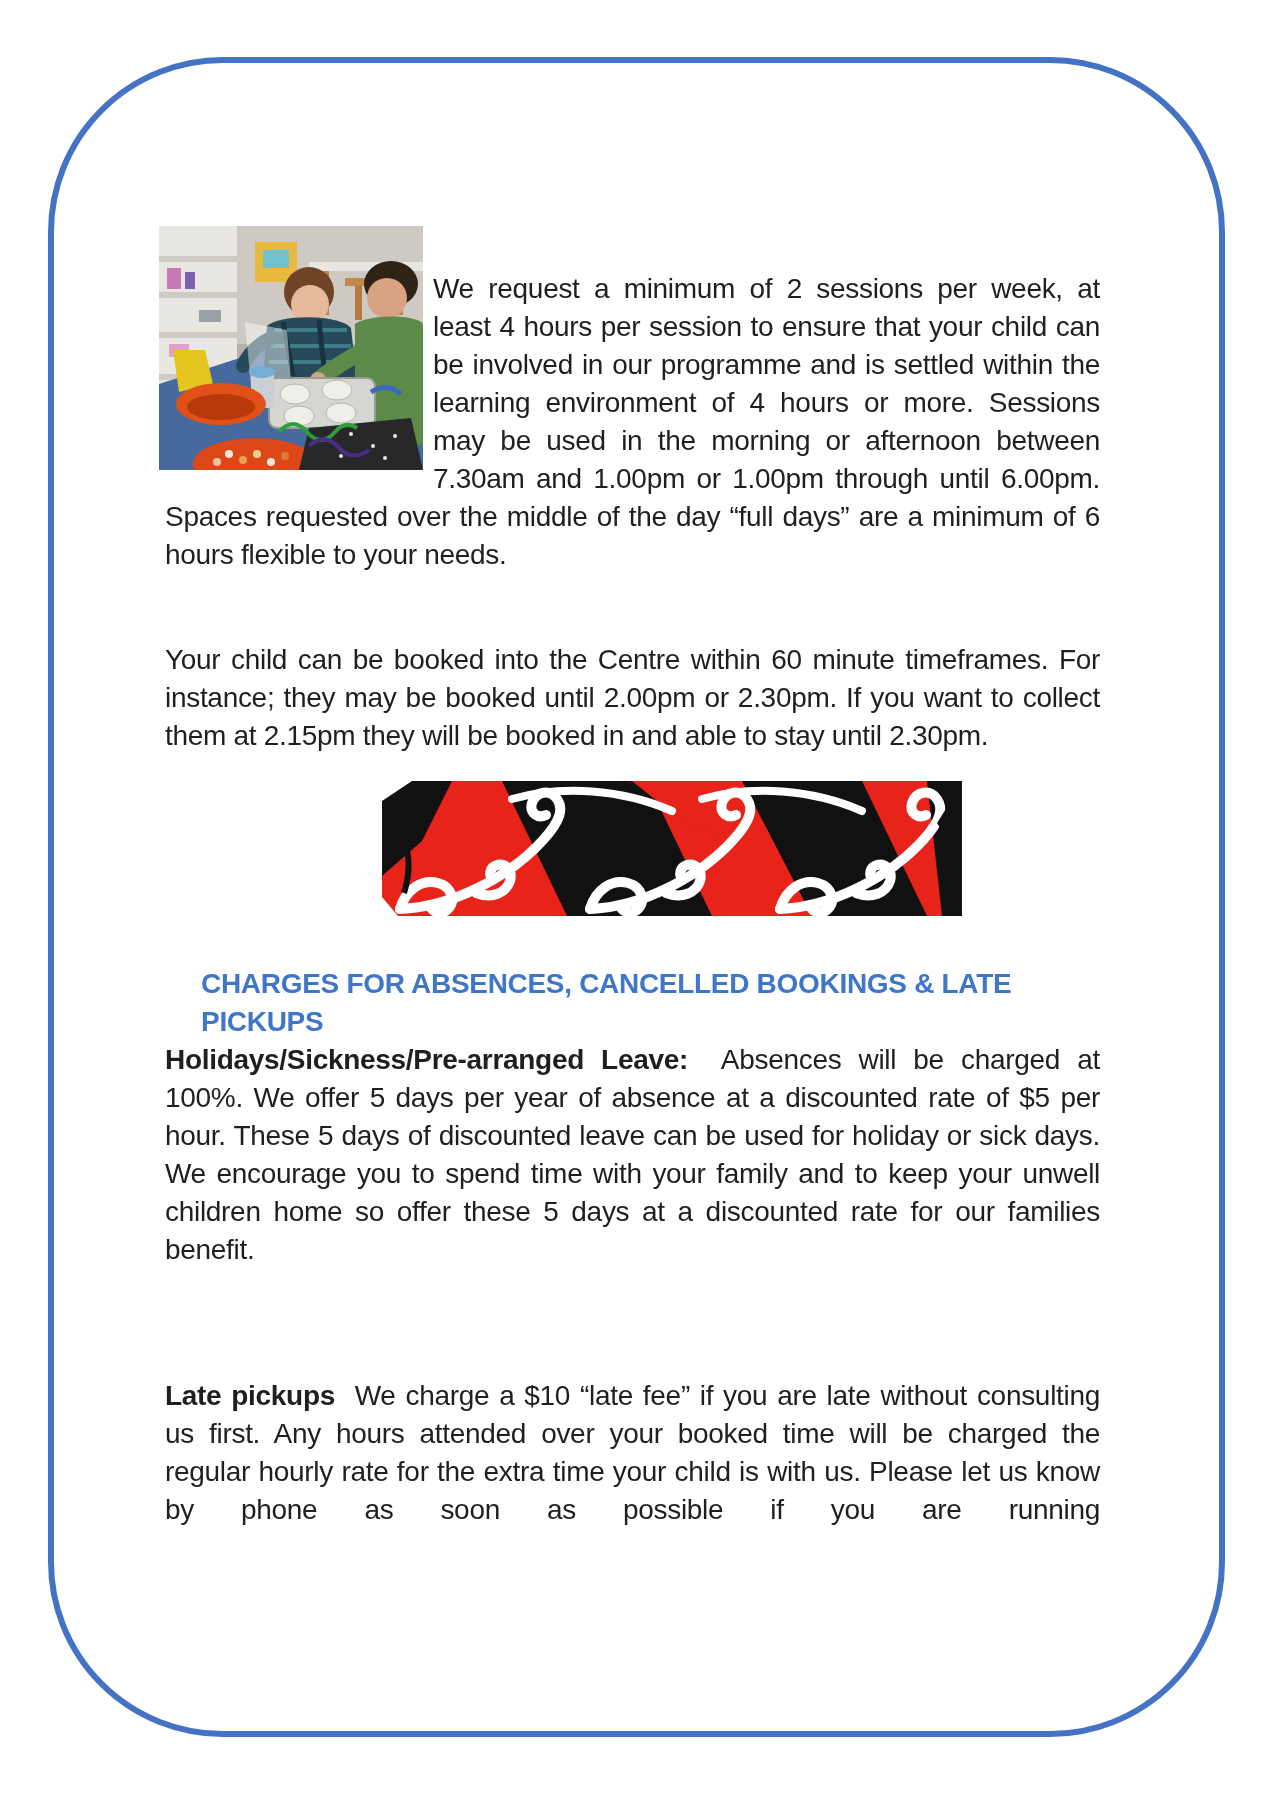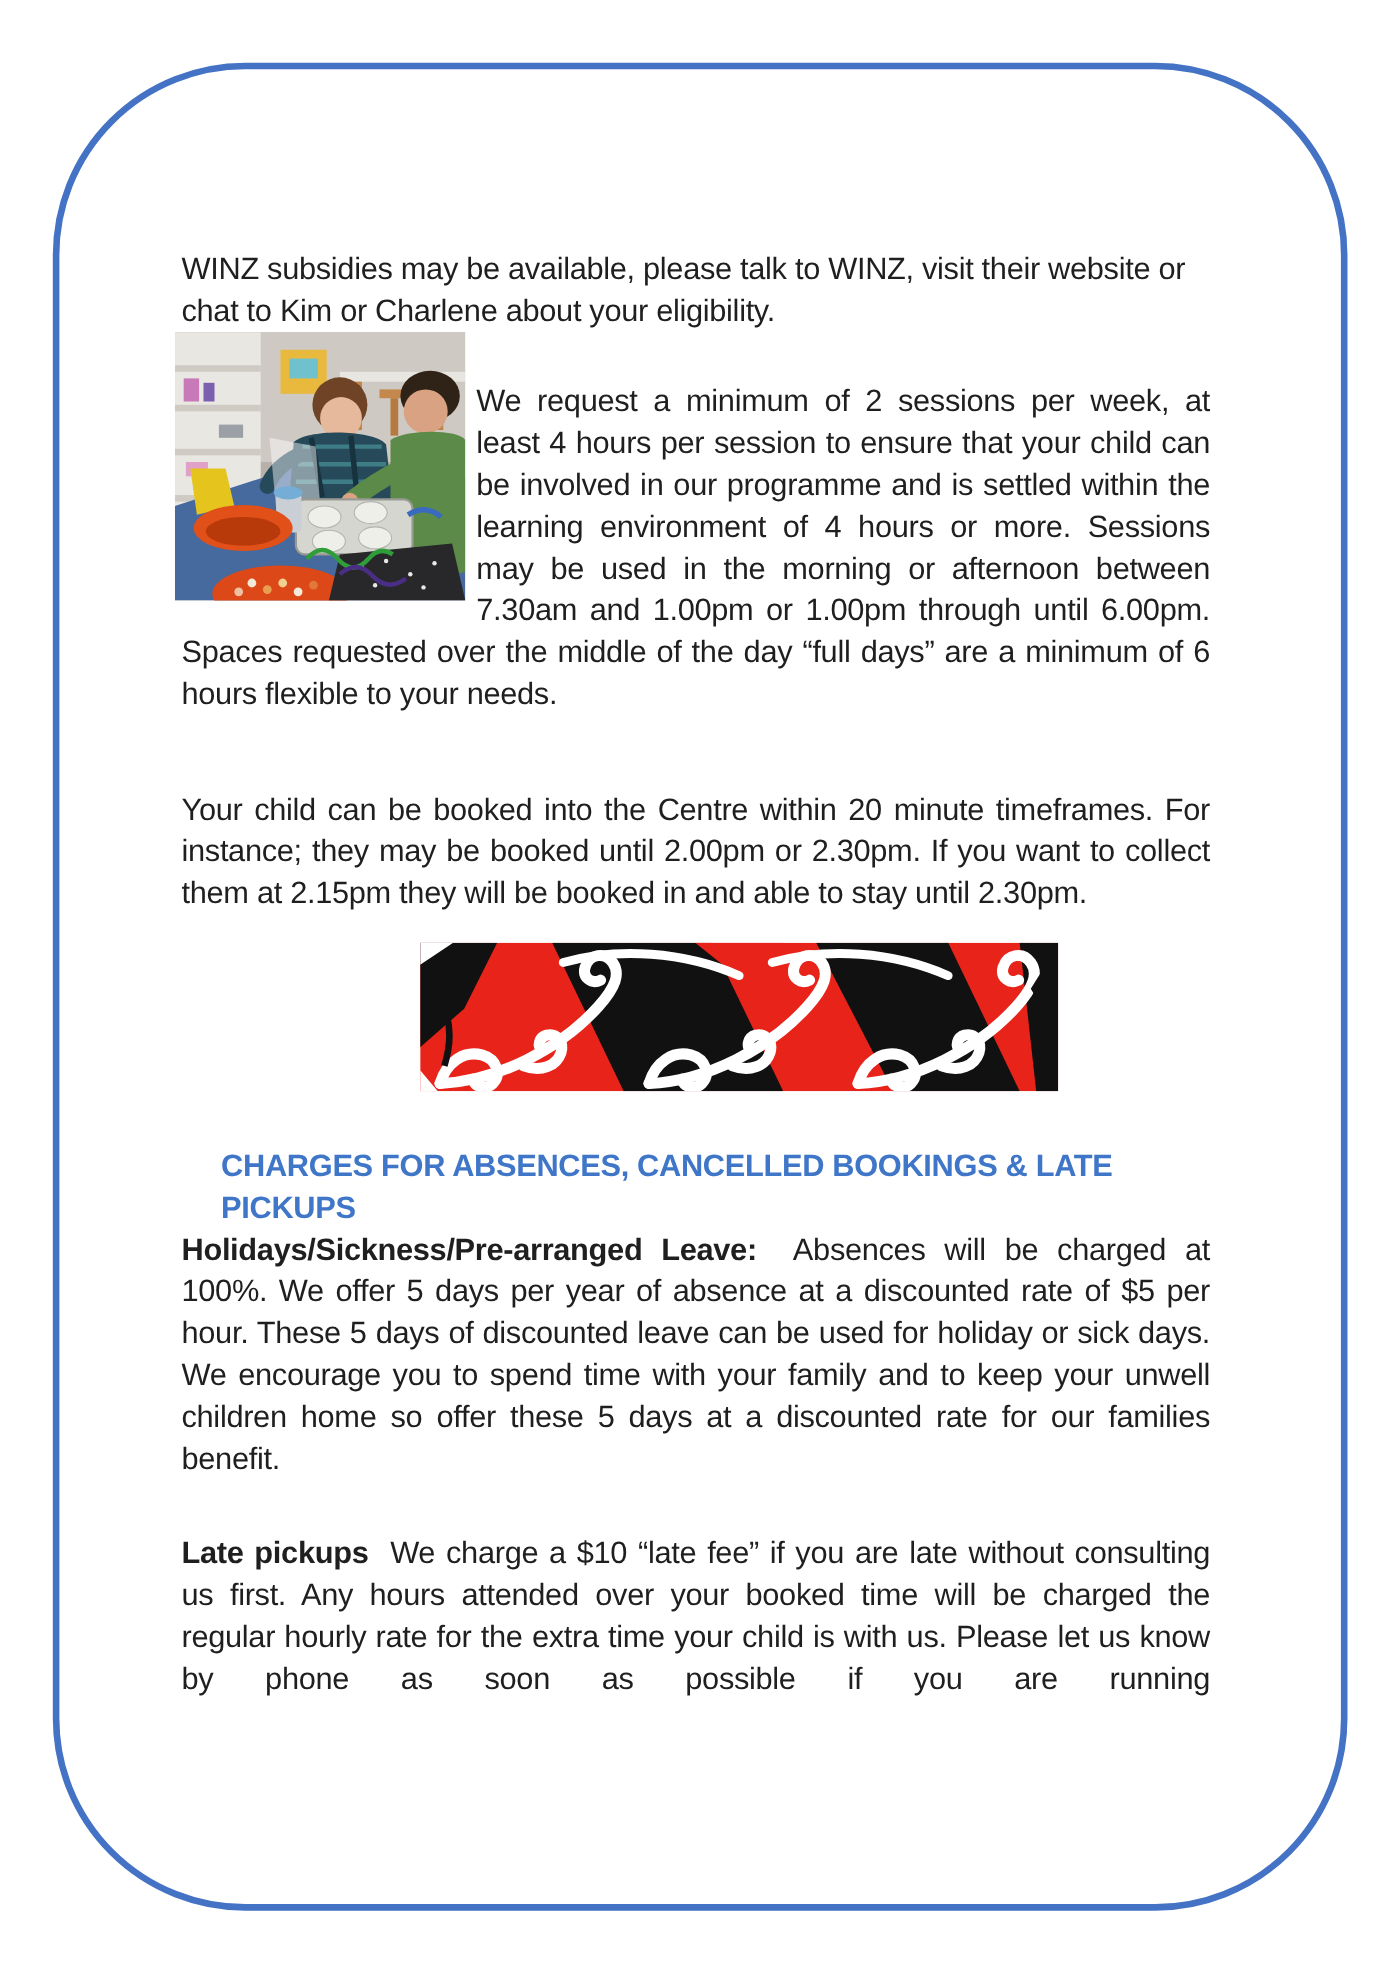--- a/index.html
+++ b/index.html
@@ -24,31 +24,30 @@
   }
   .photo-wrap svg { display:block; }
   .text-drop { height:44px; }
   .wrap-para::after { content:""; display:block; clear:both; }
   .booking-para { margin-top:67px; }
   .pattern-wrap { margin:26px 0 0 217px; width:580px; height:135px; }
   .section-heading {
     margin-top:49px; color:#3F76C8; font-weight:bold;margin-left:36px;
   }
   .lead-bold { font-weight:bold; }
-  .late-para { margin-top:48px; }
+  .late-para { margin-top:108px; }
 </style>
 </head>
 <body>
 
 <div class="page">
   <div class="border-frame"></div>
 
   <div class="content">
 
-    <p class="left">WINZ subsidies may be available, please talk to WINZ, visit their website or chat to Kim or Charlene about your eligibility.</p>
 
     <div class="wrap-para just">
       <div class="photo-wrap">
 
         <svg width="264" height="244" viewBox="0 0 264 244">
           <rect width="264" height="244" fill="#b8b1a9"></rect>
           <rect x="0" y="0" width="264" height="118" fill="#cfc9c3"></rect>
 
           <rect x="0" y="0" width="78" height="172" fill="#e9e7e2"></rect>
           <rect x="0" y="30" width="78" height="6" fill="#cfcbc4"></rect>
@@ -115,21 +114,21 @@
             <circle cx="226" cy="232" r="2" fill="#e8e8e8"></circle>
 
           <path d="M120,206 q14,-16 28,0 q14,16 28,0 q10,-12 22,-4" stroke="#2f9e3a" stroke-width="4" fill="none"></path>
           <path d="M150,220 q16,-14 30,2 q14,14 30,2" stroke="#4a2e86" stroke-width="4" fill="none"></path>
           <path d="M212,166 q16,-10 30,2" stroke="#3a6ac0" stroke-width="5" fill="none"></path>
         </svg>
       </div>
       <div class="text-drop"></div><span>We request a minimum of 2 sessions per week, at least 4 hours per session to ensure that your child can be involved in our programme and is settled within the learning environment of 4 hours or more.  Sessions may be used in the morning or afternoon between 7.30am and 1.00pm or 1.00pm through until 6.00pm.  Spaces requested over the middle of the day “full days” are a minimum of 6 hours flexible to your needs.</span>
     </div>
 
-    <p class="just booking-para">Your child can be booked into the Centre within 20 minute timeframes.  For instance; they may be booked until 2.00pm or 2.30pm.  If you want to collect them at 2.15pm they will be booked in and able to stay until 2.30pm.</p>
+    <p class="just booking-para">Your child can be booked into the Centre within 60 minute timeframes.  For instance; they may be booked until 2.00pm or 2.30pm.  If you want to collect them at 2.15pm they will be booked in and able to stay until 2.30pm.</p>
 
     <div class="pattern-wrap">
       
       <svg width="580" height="135" viewBox="0 0 580 135">
         <rect width="580" height="135" fill="#E8231A"></rect>
         <polygon points="120,0 265,0 330,135 185,135" fill="#111111"></polygon>
         <polygon points="360,0 480,0 545,135 430,135" fill="#111111"></polygon>
         <polygon points="0,0 70,0 40,60 0,95" fill="#111111"></polygon>
         <polygon points="545,0 580,0 580,135 560,135" fill="#111111"></polygon>
         <polygon points="250,0 330,0 360,60 300,40" fill="#E8231A"></polygon>

